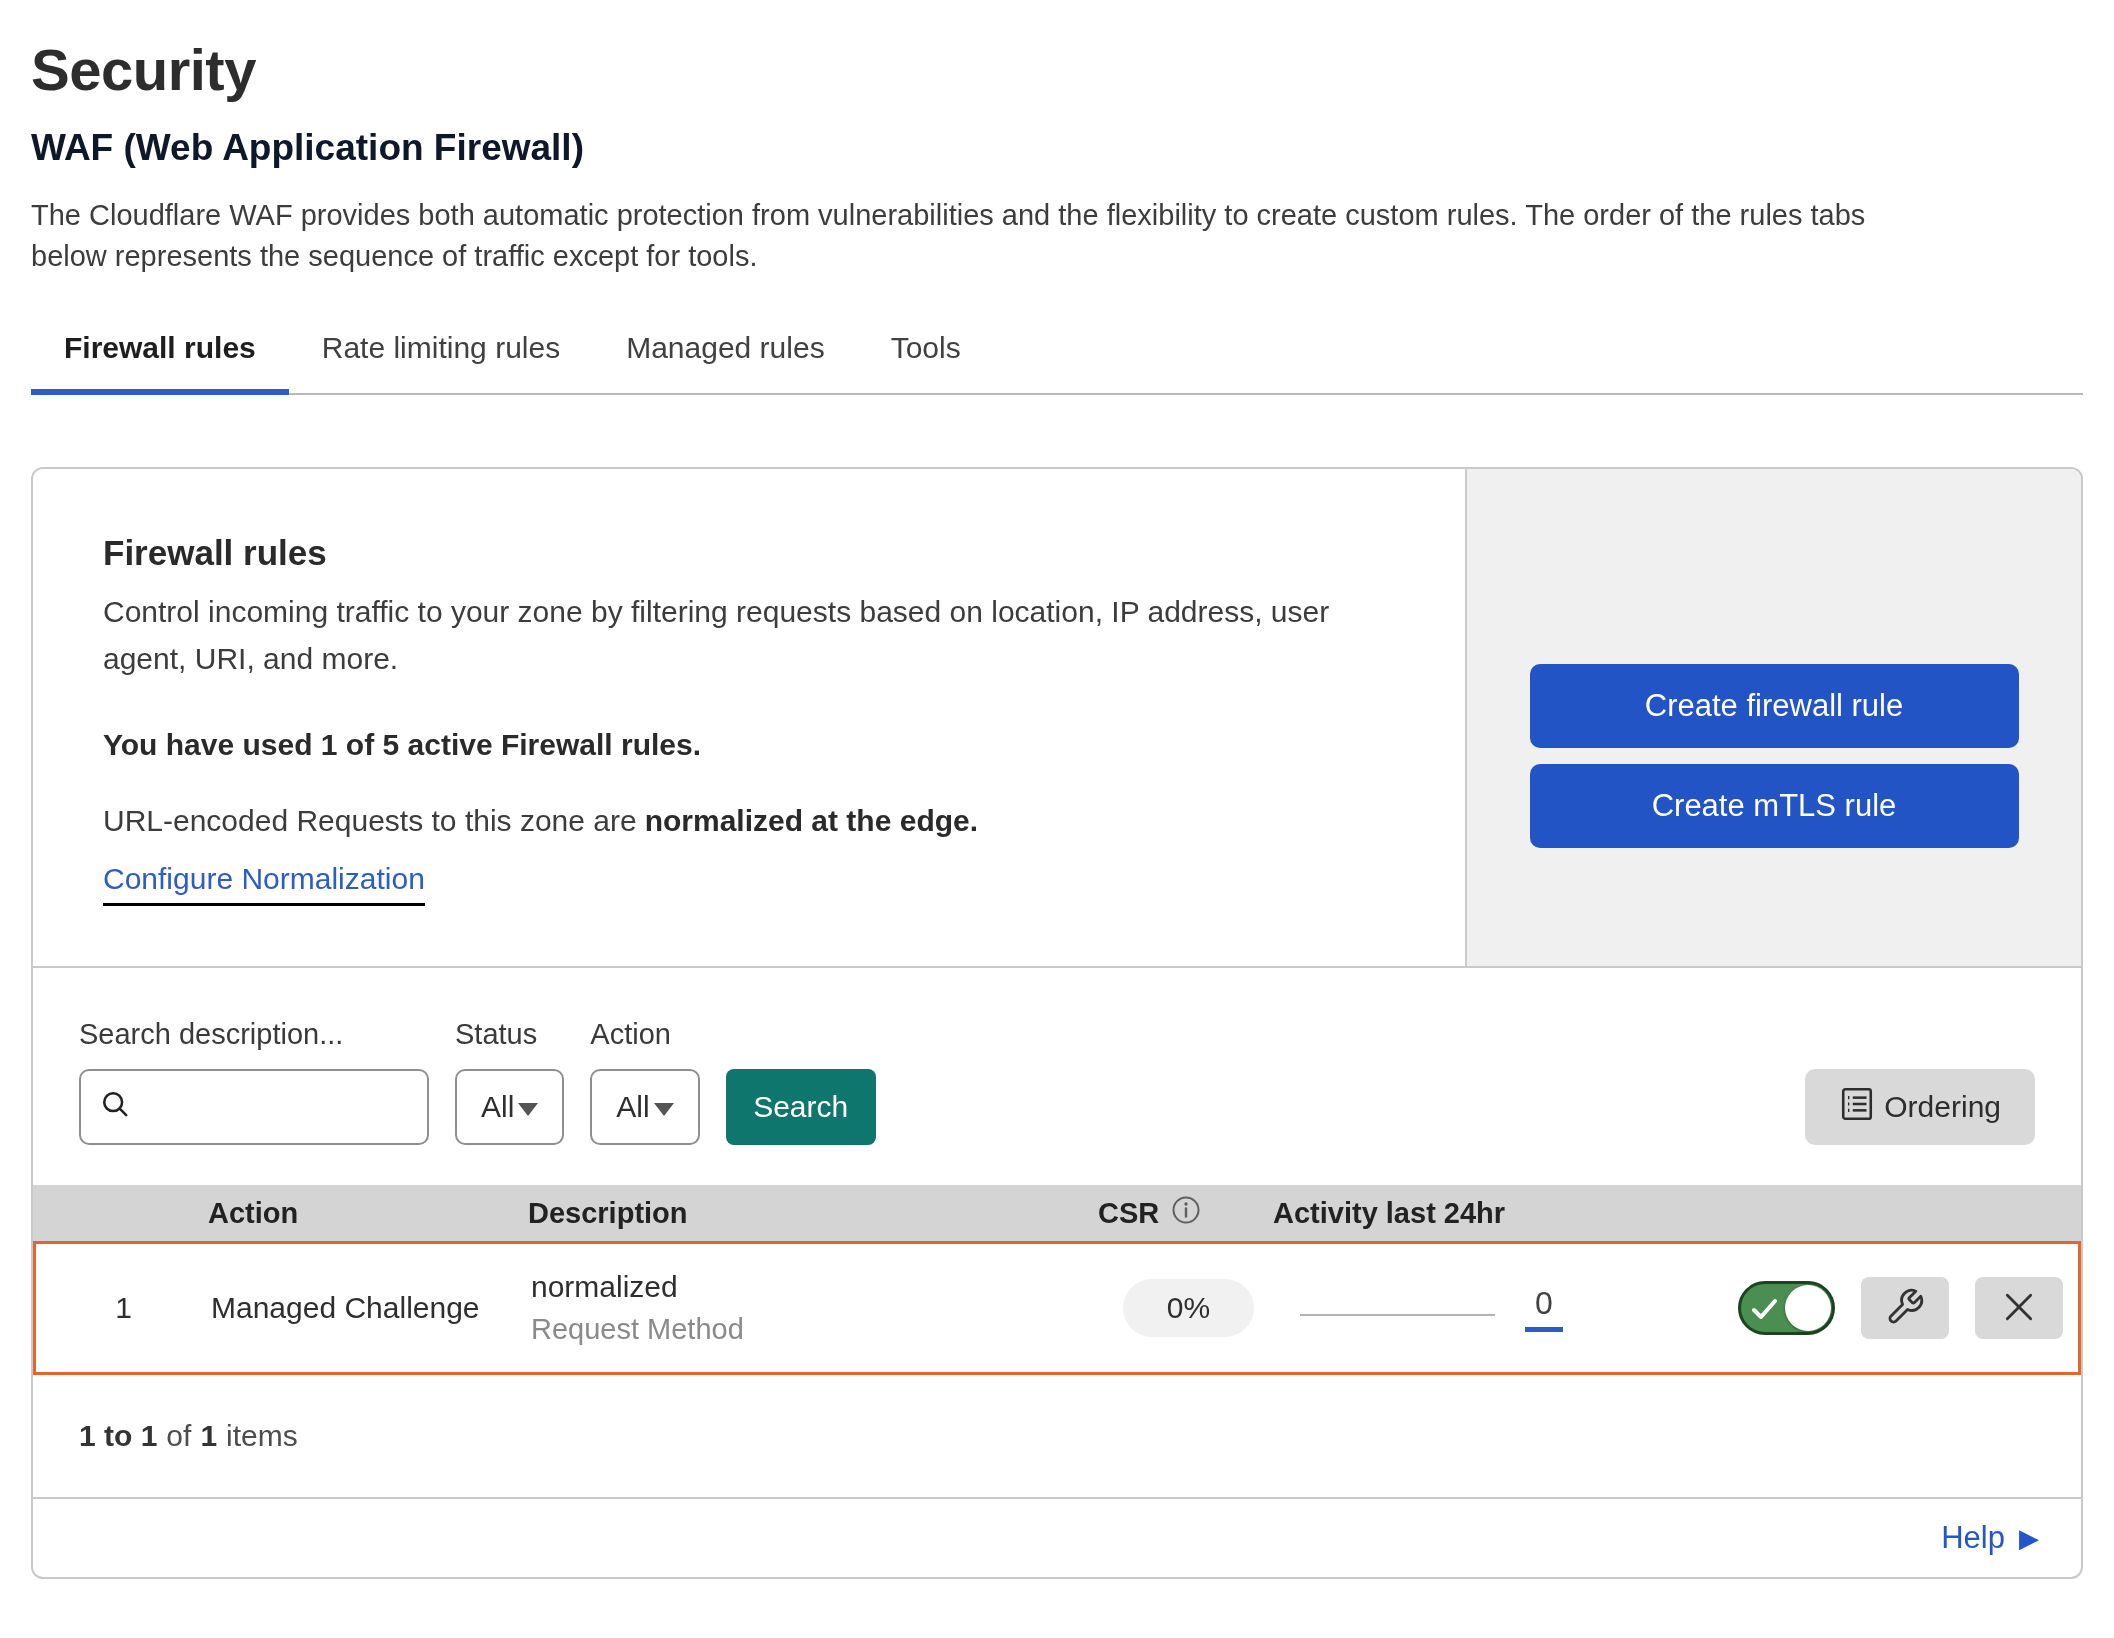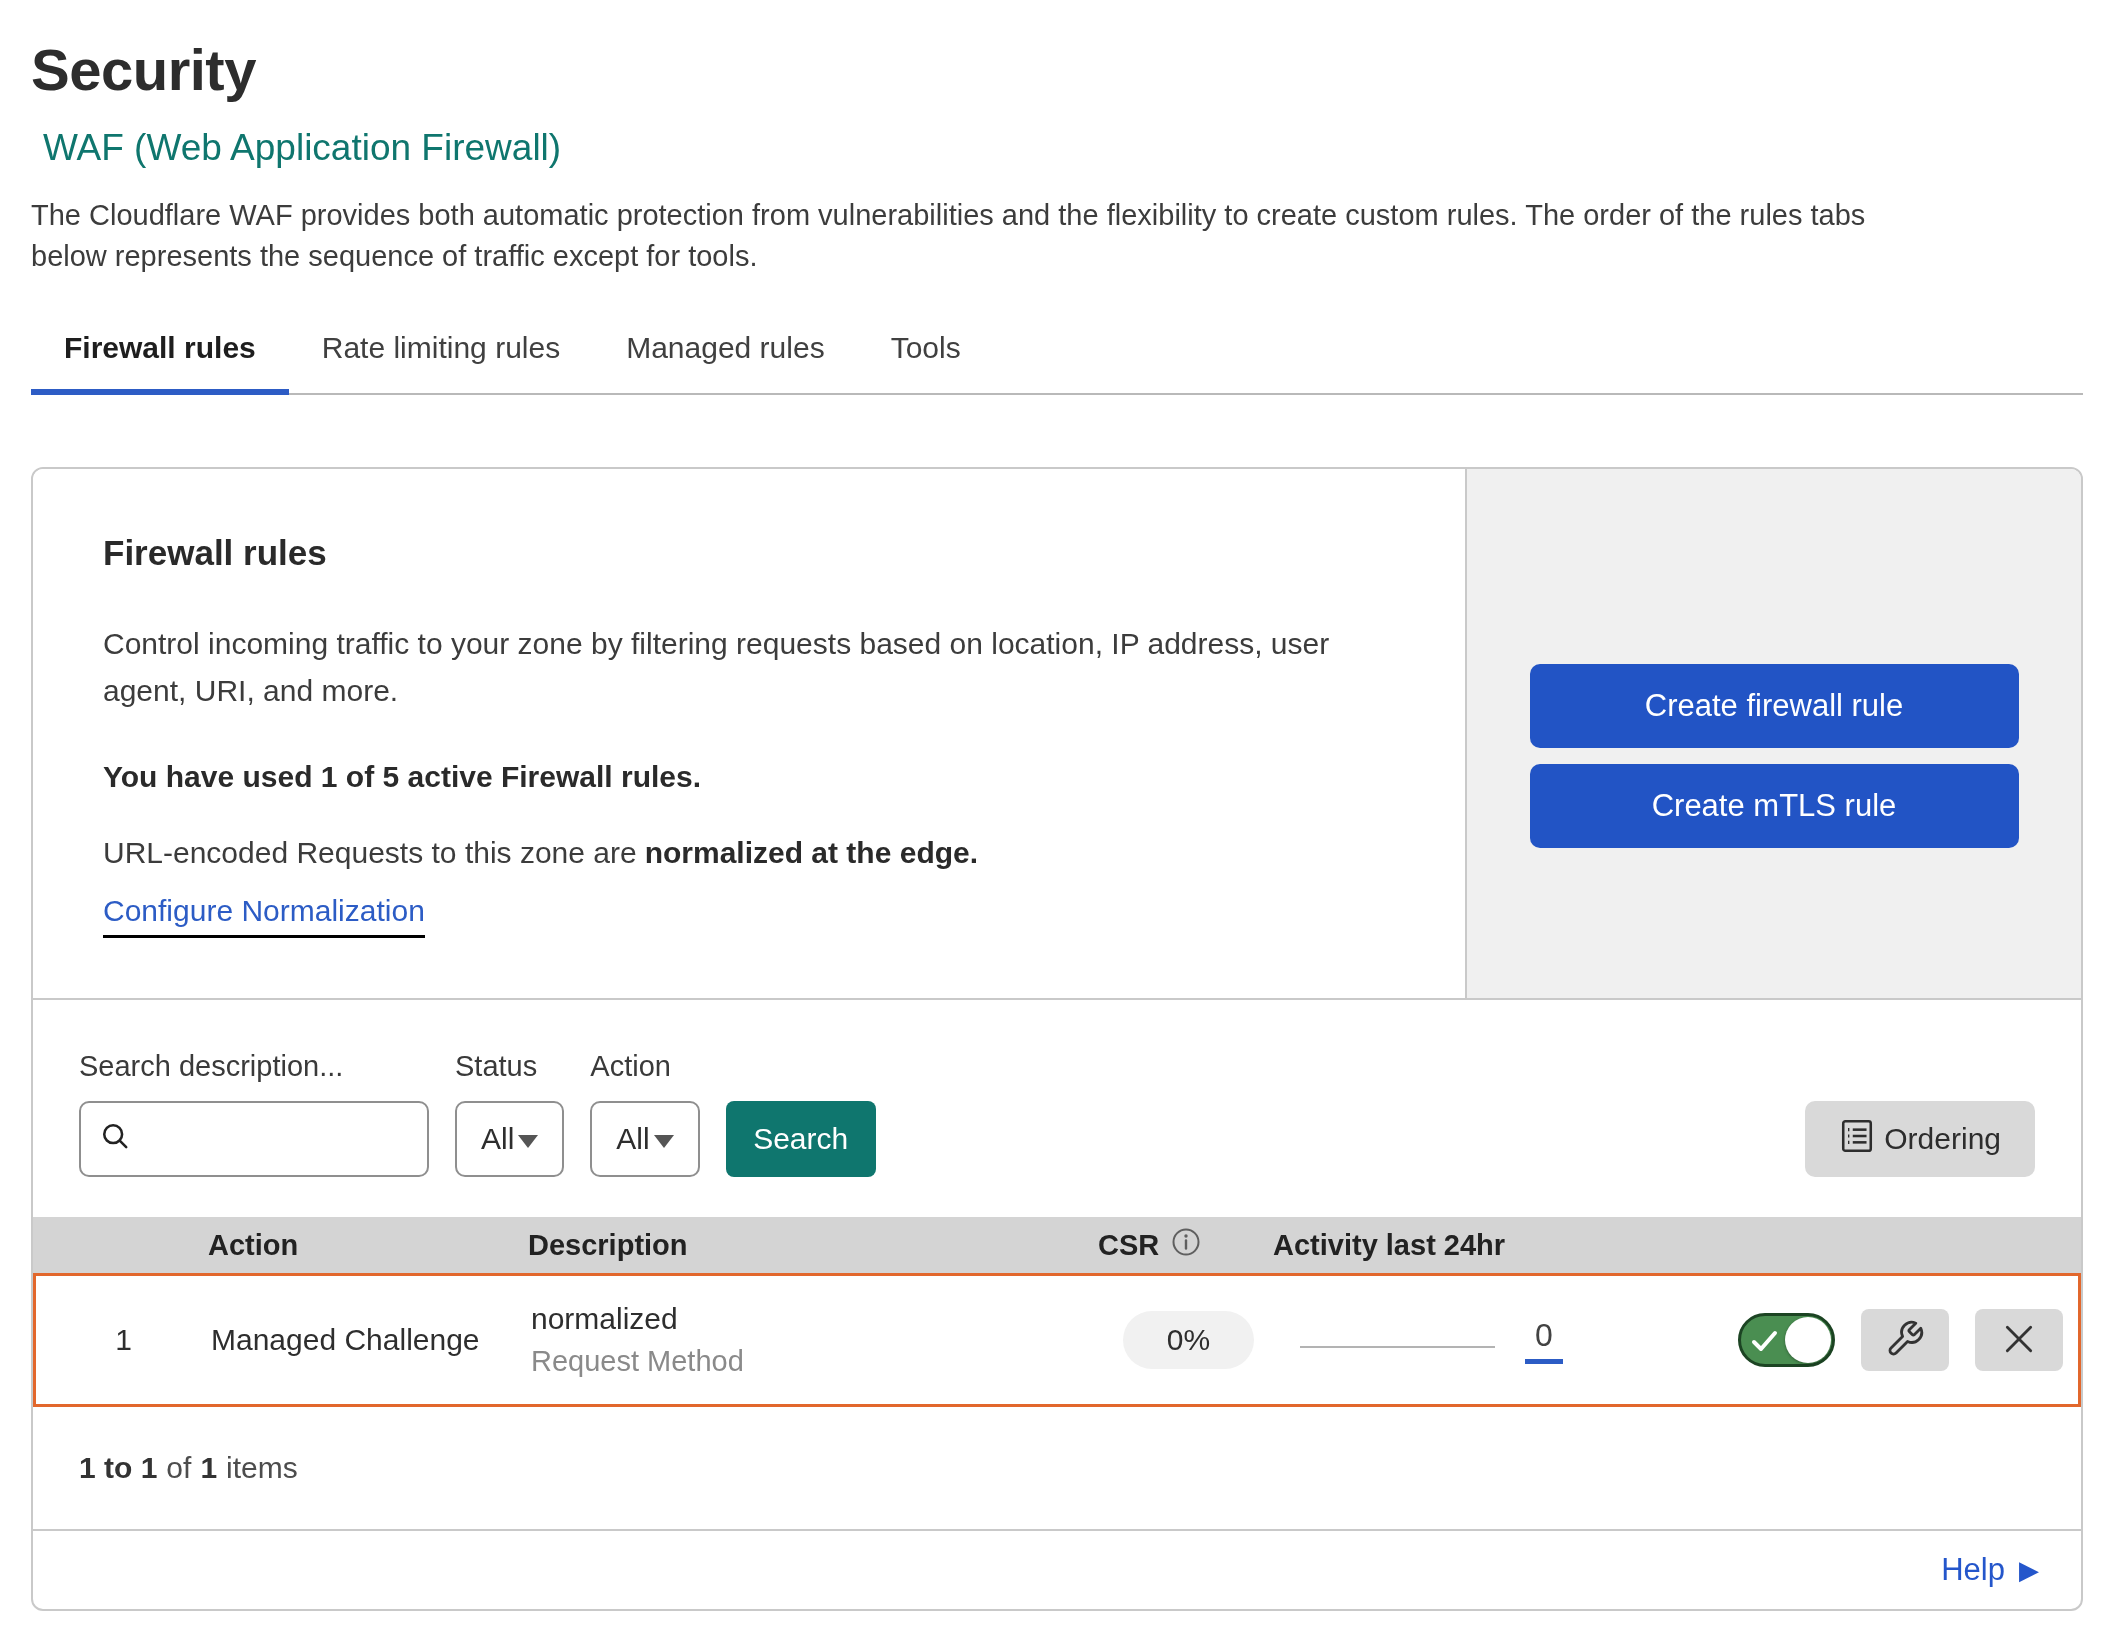--- a/index.html
+++ b/index.html
@@ -7,36 +7,36 @@
   body {
     width:2114px; height:1638px;
     font-family:"Liberation Sans", sans-serif;
     color:#2f2f2f;
     -webkit-font-smoothing:antialiased;
   }
   .page { padding:24px 31px 40px; }
 
   
   .h1 { font-size:58px; font-weight:700; color:#2d2d2d; margin:12px 0 0; letter-spacing:-0.5px; }
-  .h2 { font-size:37px; font-weight:400; color:#0f766e; margin:24px 12px 0; }
+  .h2 { font-size:37px; font-weight:700; color:#0f172a; margin:24px 0 0; }
   .page-desc { font-size:29px; line-height:1.42; color:#3c3c3c; margin:26px 0 0; max-width:1880px; }
 
   
   .tabs { display:flex; margin-top:46px; border-bottom:2px solid #b9b9b9; }
   .tab { font-size:30px; color:#404040; padding:8px 33px 28px; cursor:pointer; white-space:nowrap; }
   .tab.active { font-weight:700; color:#1e1e1e; border-bottom:6px solid #2d5cc5; margin-bottom:-2px; padding-bottom:24px; }
 
   
   .container { margin-top:72px; border:2px solid #c9c9c9; border-radius:12px; overflow:hidden; background:#fff; }
 
   
   .top-card { display:flex; border-bottom:2px solid #c9c9c9; }
   .top-left { flex:0 0 1432px; padding:64px 70px 60px; background:#fff; }
   .card-heading { font-size:35px; font-weight:700; color:#2a2a2a; margin:0; }
-  .card-desc { font-size:30px; line-height:1.55; color:#3c3c3c; margin:48px 0 0; }
+  .card-desc { font-size:30px; line-height:1.55; color:#3c3c3c; margin:16px 0 0; }
   .card-usage { font-size:30px; font-weight:700; color:#2a2a2a; margin:46px 0 0; }
   .card-norm { font-size:30px; color:#3c3c3c; margin:42px 0 0; }
   .card-norm b { color:#2a2a2a; margin-left:8px; }
   .card-link { display:inline-block; margin-top:24px; font-size:30px; color:#2c5cc5; text-decoration:none;
                border-bottom:3px solid #000000; padding-bottom:7px; cursor:pointer; }
   .top-right { flex:1; background:#f0f0f0; border-left:2px solid #c9c9c9;
                display:flex; flex-direction:column; align-items:center; padding-top:195px; gap:16px; }
   .btn-primary { width:489px; height:84px; border:none; border-radius:10px; background:#2254c5; color:#fff;
                  font-size:31px; font-family:inherit; cursor:pointer; }
 

